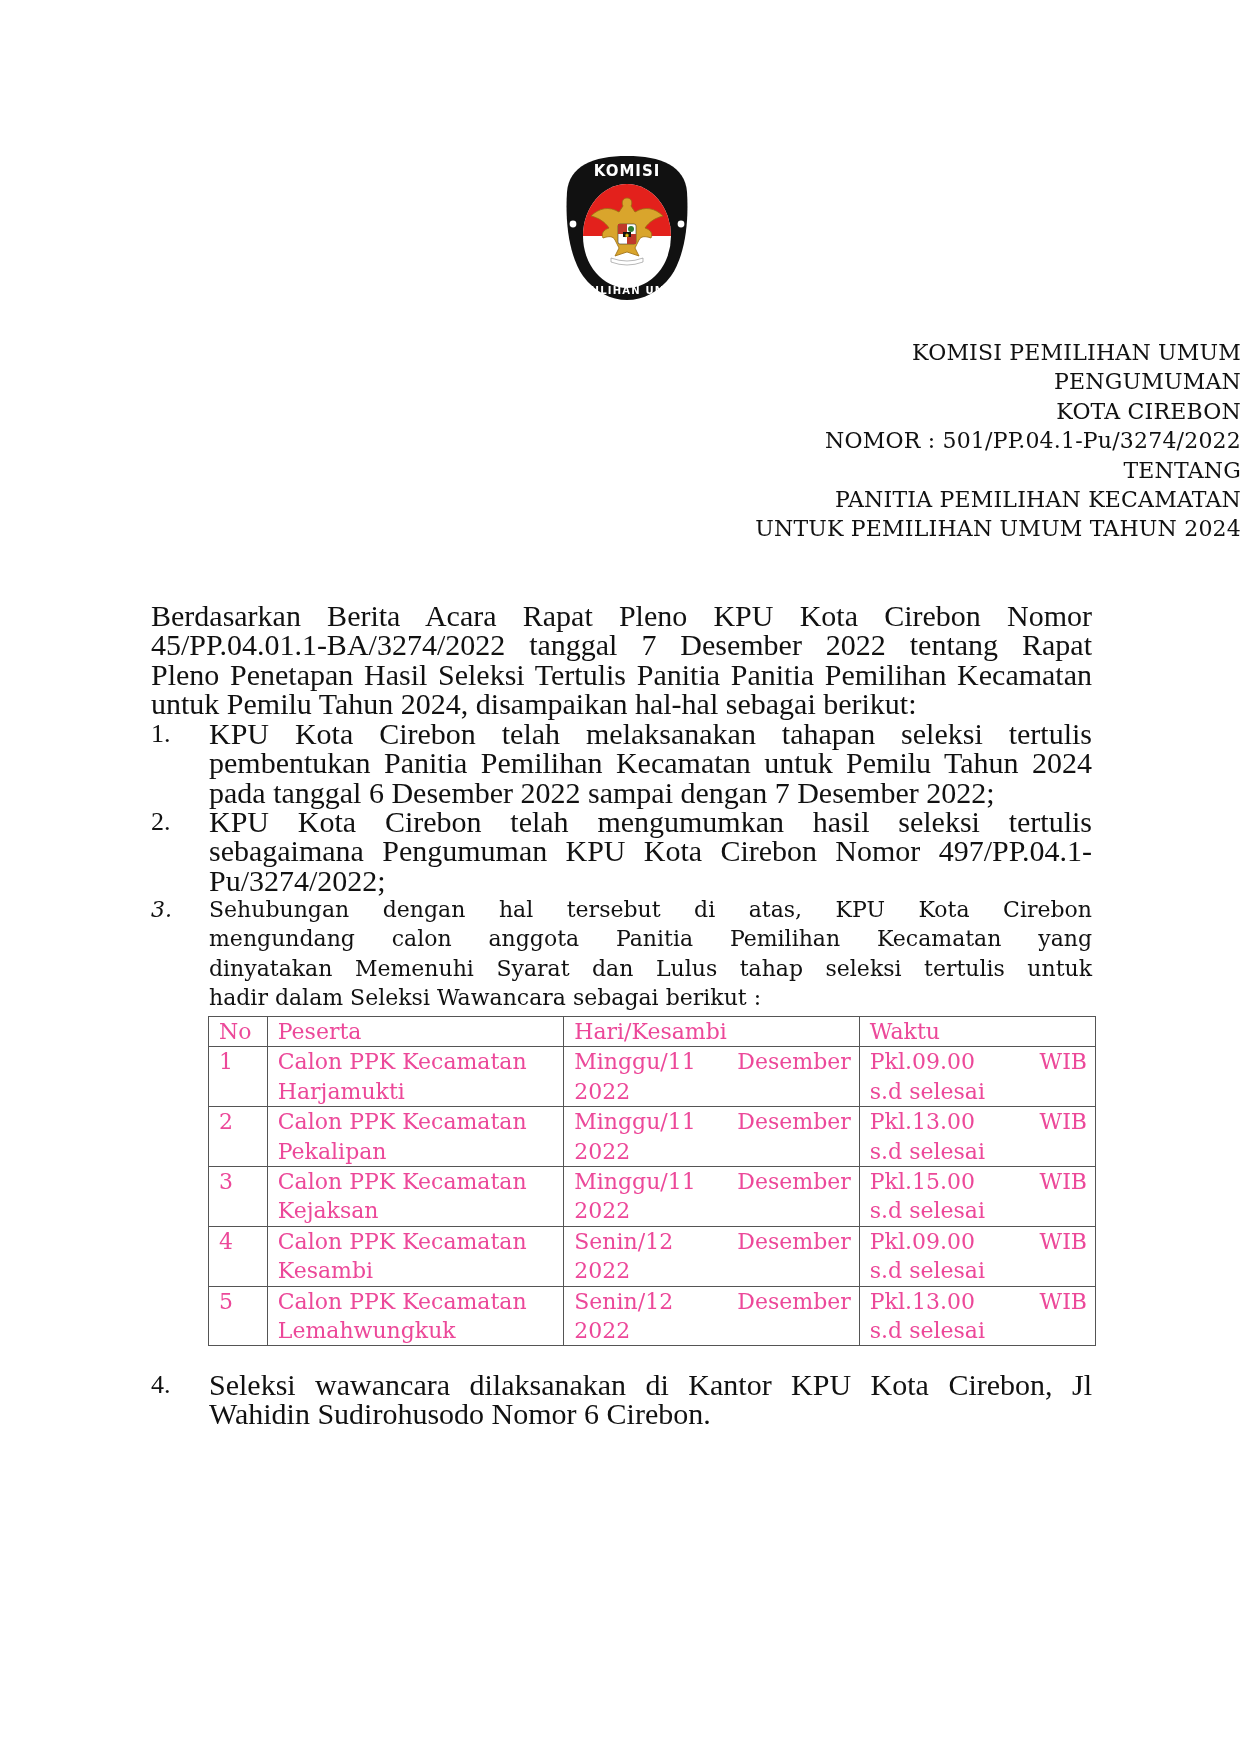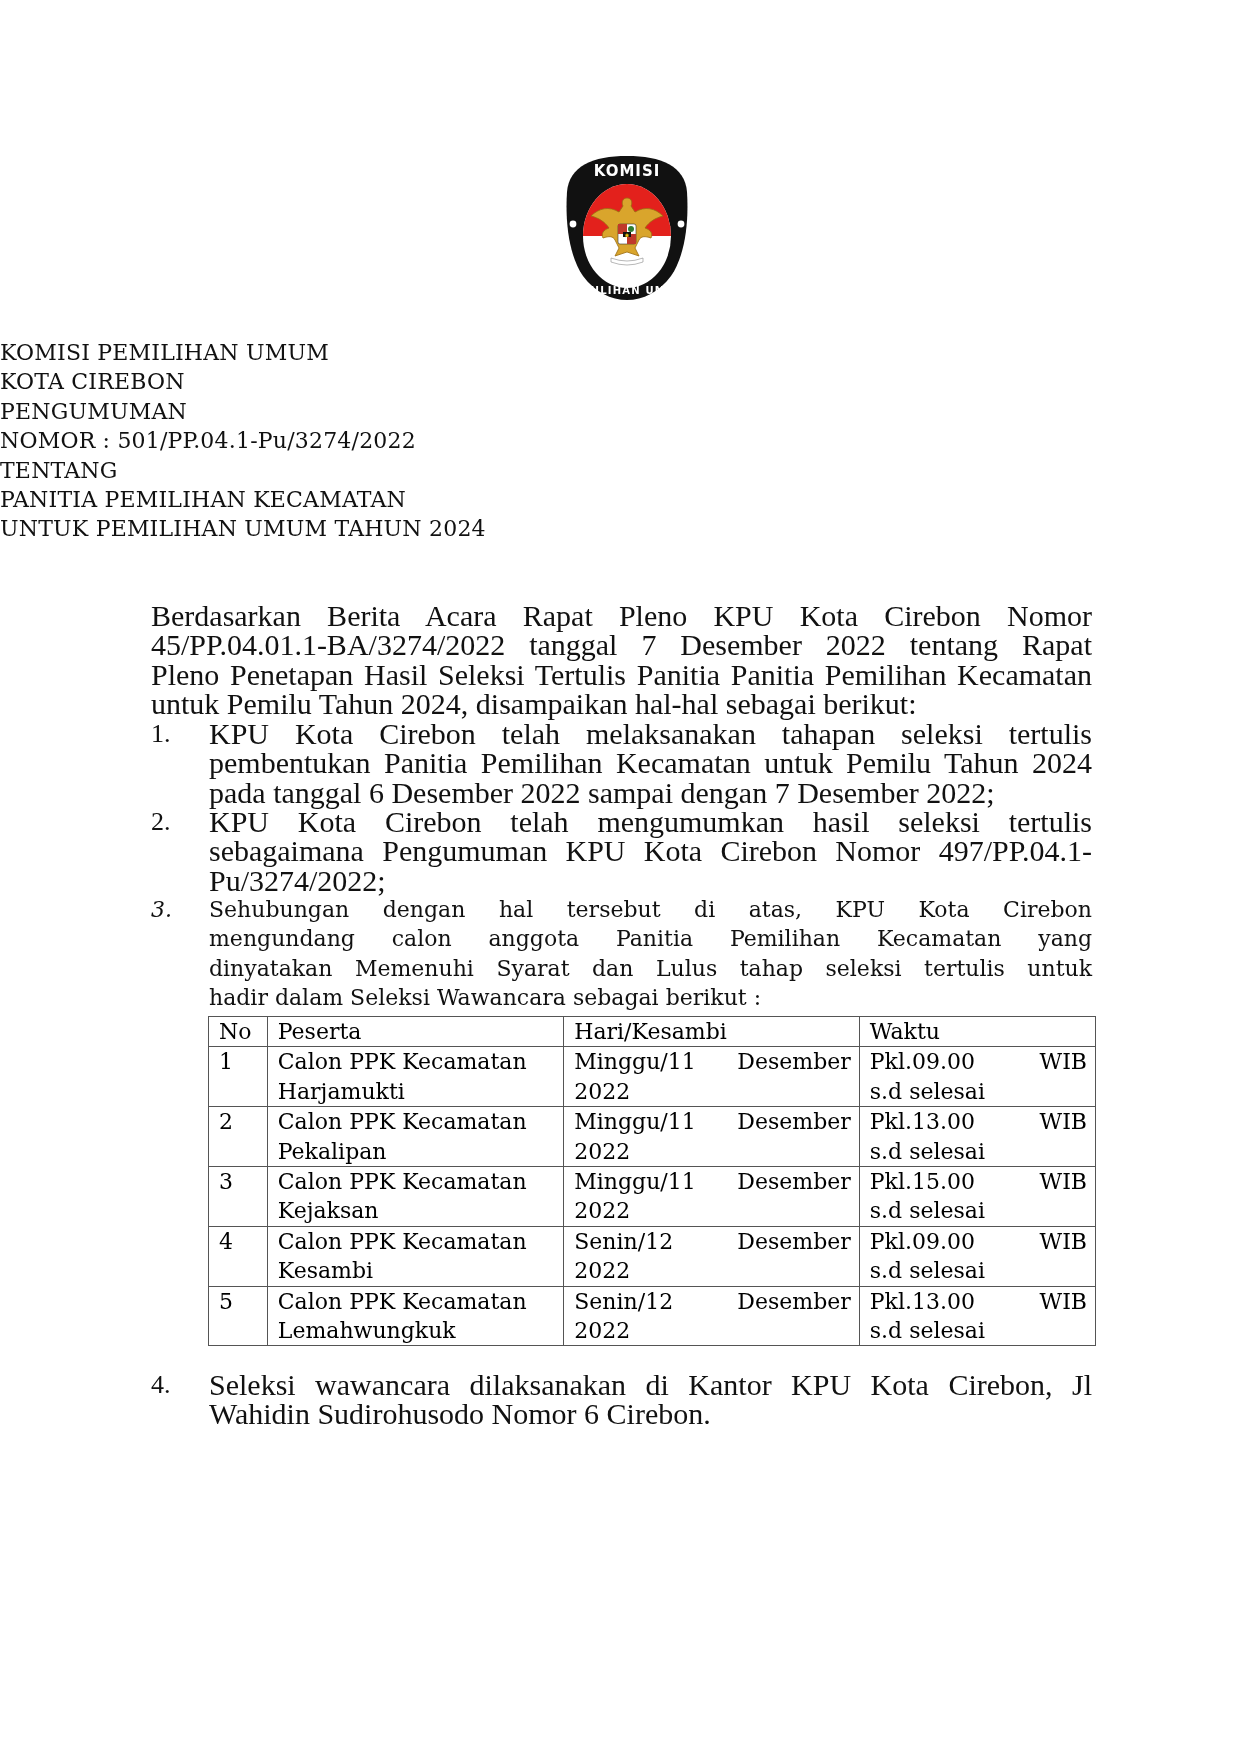--- a/index.html
+++ b/index.html
@@ -29,21 +29,21 @@
       top: 152px;
       width: 128px;
       height: 152px;
     }
     
     .header {
       position: absolute;
       left: 0;
       width: 1241px;
       top: 338px;
-      text-align: left;
+      text-align: right;
       font-family: "DejaVu Serif", serif;
       font-size: 22px;
       line-height: 29.4px;
       letter-spacing: 0.2px;
     }
     .header div { white-space: nowrap; }
 
     
     .text {
       font-family: "Liberation Serif", "DejaVu Serif", serif;
@@ -104,21 +104,21 @@
     
     .schedule {
       position: absolute;
       left: 208px;
       top: 1016px;
       width: 888px;
       border-collapse: collapse;
       font-family: "DejaVu Serif", serif;
       font-size: 22px;
       line-height: 29.4px;
-      color: #000000;
+      color: #ec4899;
     }
     .schedule td, .schedule th {
       border: 1.5px solid #555555;
       padding: 0 0 0 10px;
       vertical-align: top;
       font-weight: normal;
       text-align: left;
     }
     .schedule th { height: 29px; }
     .schedule td { height: 58px; }
@@ -166,22 +166,22 @@
     <circle cx="10" cy="72" r="3.4" fill="#ffffff"></circle>
     <circle cx="118" cy="72" r="3.4" fill="#ffffff"></circle>
 
     <text x="64" y="24" text-anchor="middle" font-family="DejaVu Sans, sans-serif" font-weight="bold" font-size="15" fill="#ffffff" letter-spacing="1">KOMISI</text>
 
     <text x="64" y="142" text-anchor="middle" font-family="DejaVu Sans, sans-serif" font-weight="bold" font-size="10" fill="#ffffff" letter-spacing="1.2">PEMILIHAN UMUM</text>
   </svg>
 
   <div class="header">
     <div>KOMISI PEMILIHAN UMUM</div>
+    <div>PENGUMUMAN</div>
     <div>KOTA CIREBON</div>
-    <div>PENGUMUMAN</div>
     <div>NOMOR : 501/PP.04.1-Pu/3274/2022</div>
     <div>TENTANG</div>
     <div>PANITIA PEMILIHAN KECAMATAN</div>
     <div>UNTUK PEMILIHAN UMUM TAHUN 2024</div>
   </div>
 
   <div class="intro text">
     <span class="line">Berdasarkan Berita Acara Rapat Pleno KPU Kota Cirebon Nomor</span>
     <span class="line">45/PP.04.01.1-BA/3274/2022 tanggal 7 Desember 2022 tentang Rapat</span>
     <span class="line">Pleno Penetapan Hasil Seleksi Tertulis Panitia Panitia Pemilihan Kecamatan</span>

